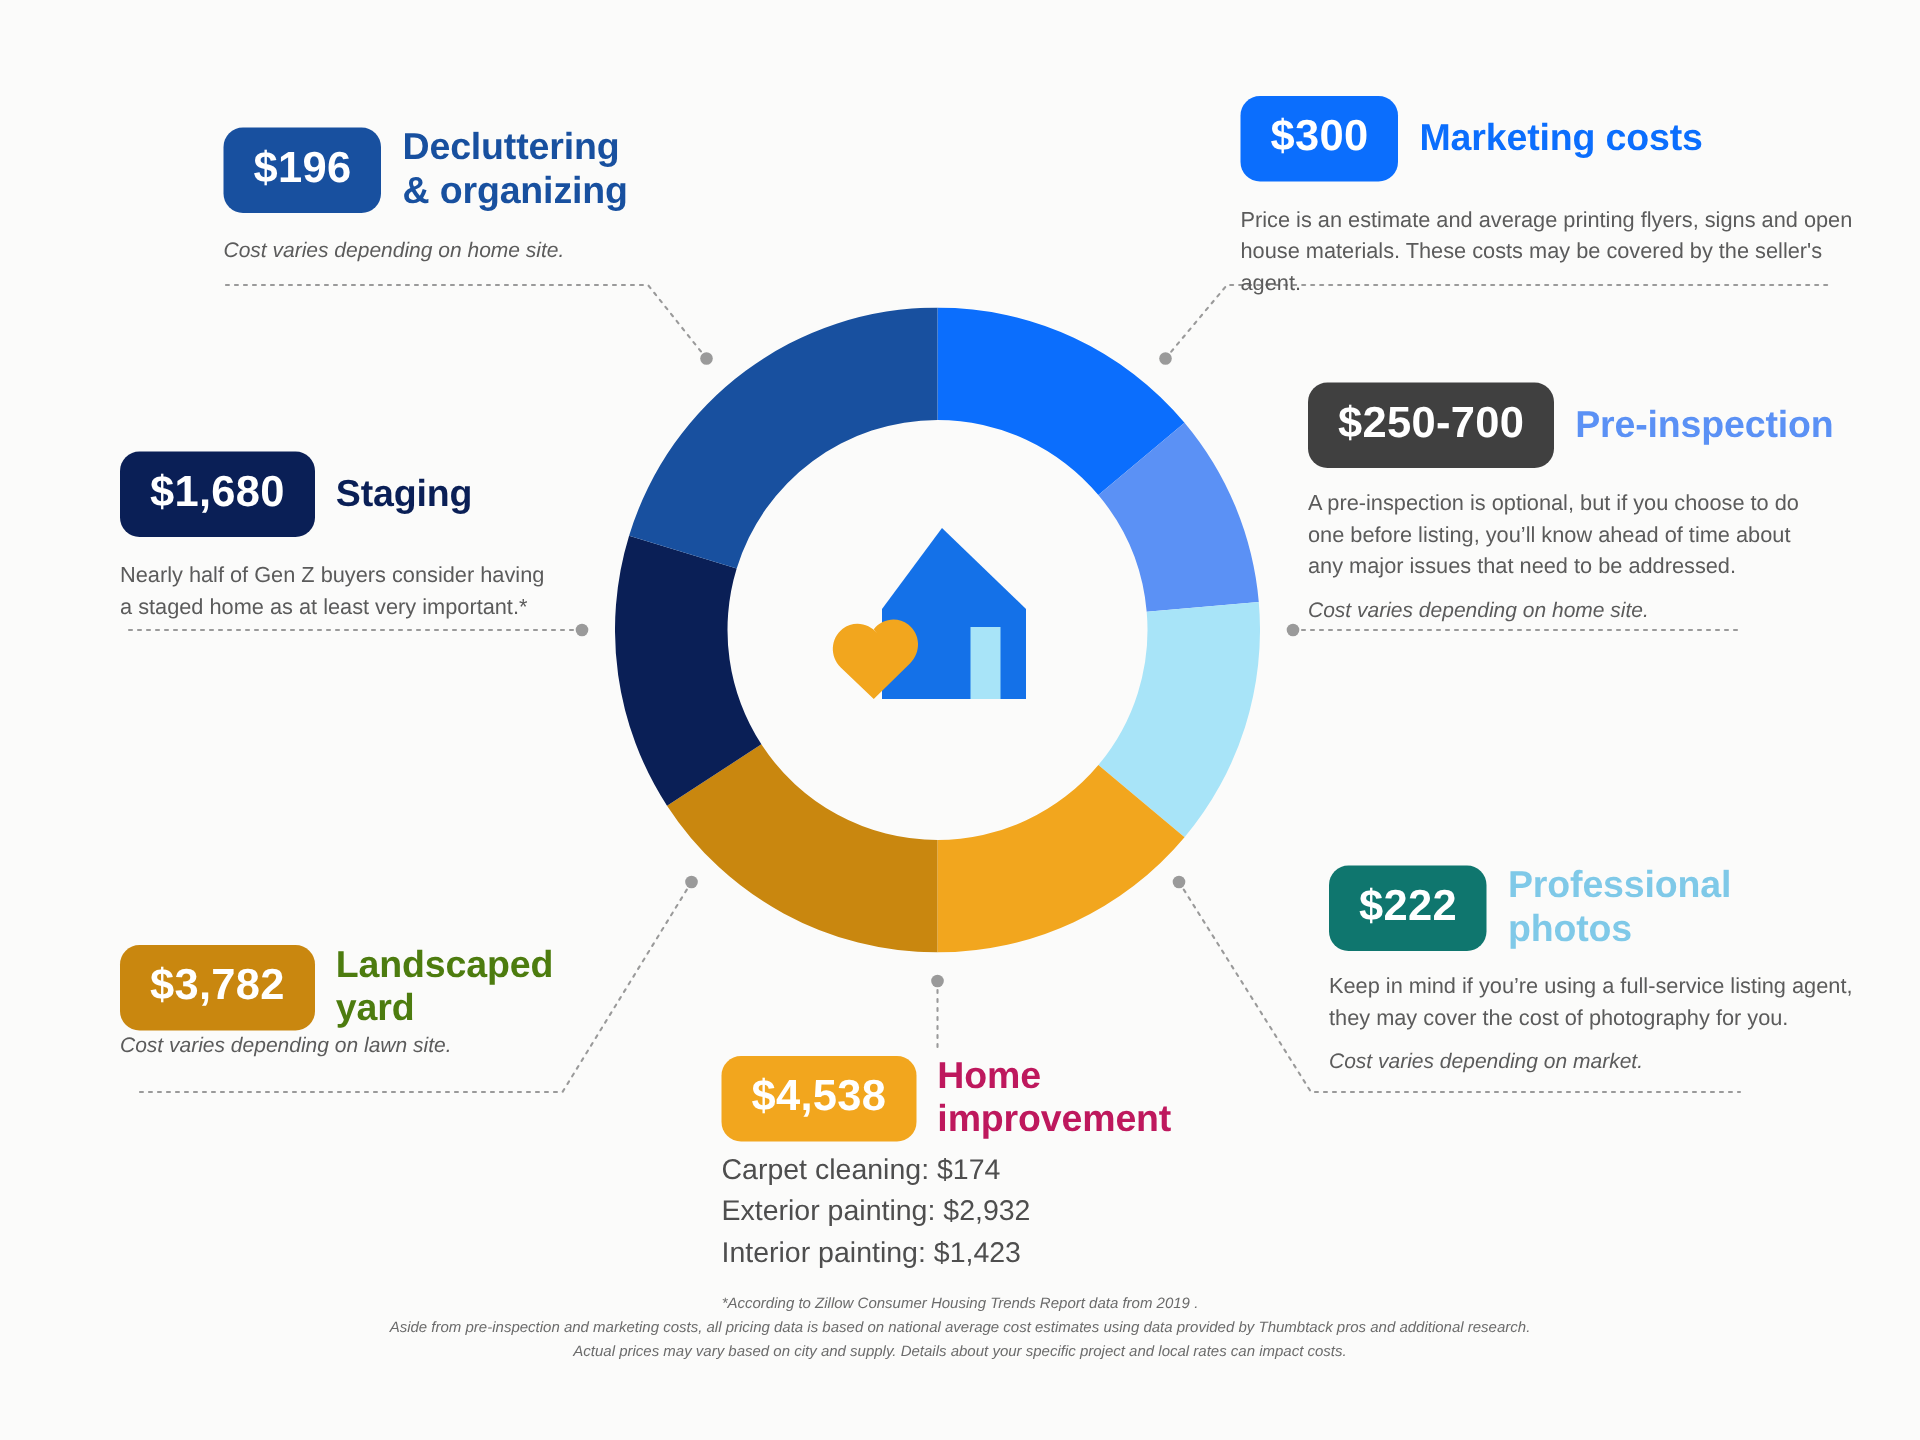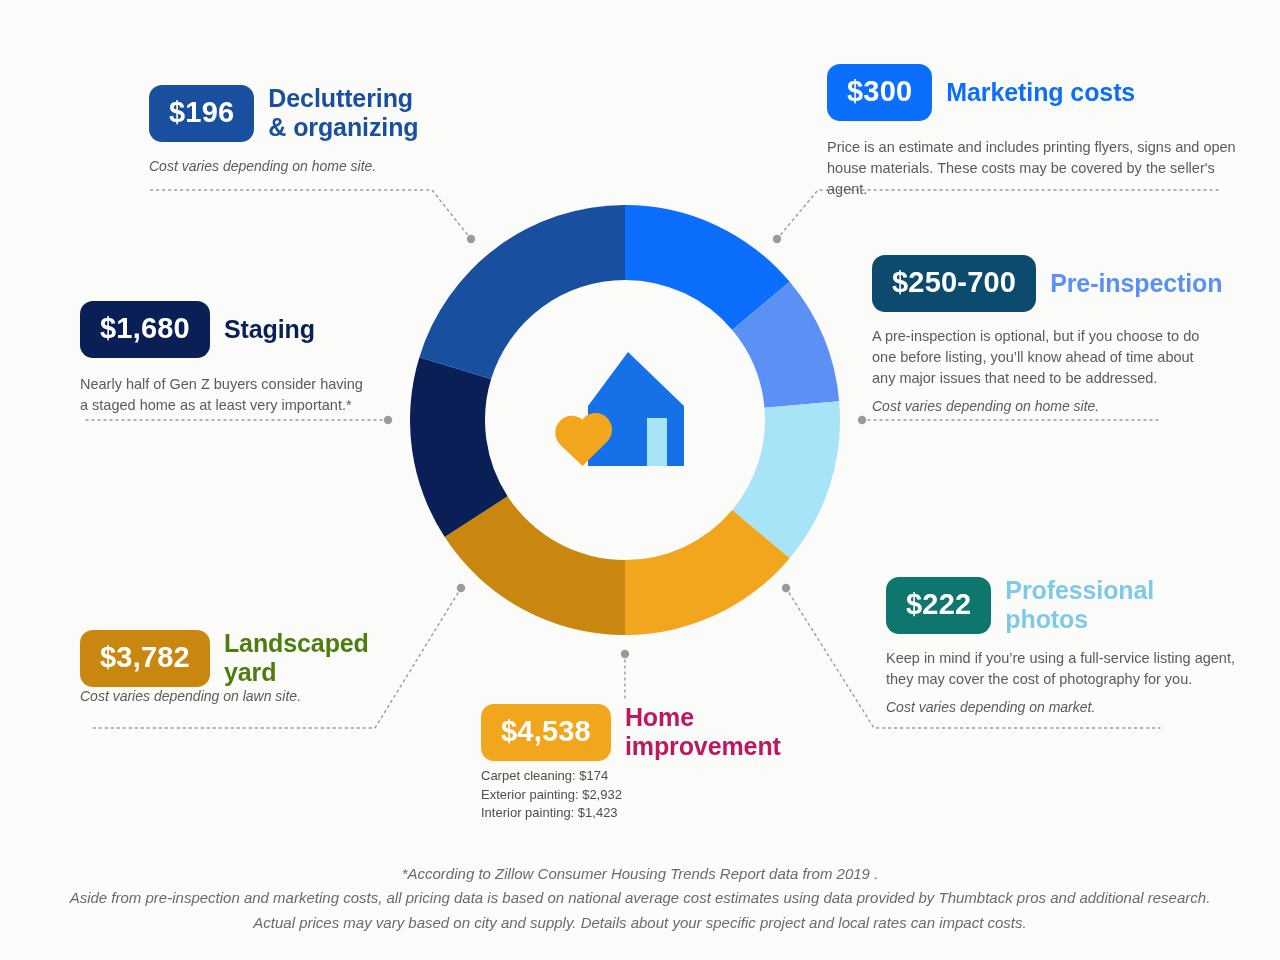--- a/index.html
+++ b/index.html
@@ -35,21 +35,21 @@
     letter-spacing:-.1px;white-space:pre-line;
   }
   .desc{
     font-size:14.5px;line-height:1.44;color:#5b5b5b;margin-top:10px;
     white-space:pre-line;
   }
   .note{
     font-size:14px;line-height:1.4;color:#5b5b5b;font-style:italic;
     margin-top:8px;white-space:pre-line;
   }
-  .sublist{font-size:13px;line-height:1.44;color:#4e4e4e;margin-top:6px;}
+  .sublist{font-size:19px;line-height:1.44;color:#4e4e4e;margin-top:6px;}
   .sublist div{white-space:nowrap;}
 
   
   #c-declutter{left:149px;top:84px;width:420px;}
   #c-declutter .desc{margin-top:14px;font-style:italic;font-size:14px;}
 
   #c-marketing{left:827px;top:64px;width:420px;}
   #c-marketing .desc{margin-top:16px;}
 
   #c-preinspection{left:872px;top:255px;width:380px;}
@@ -62,21 +62,21 @@
 
   #c-landscape{left:80px;top:629px;width:330px;}
   #c-landscape .note{margin-top:0;}
 
   #c-staging{left:80px;top:301px;width:330px;}
   #c-staging .desc{margin-top:16px;}
 
   
   #footer{
     position:absolute;left:0;top:862px;width:1280px;text-align:center;
-    font-style:italic;font-size:15px;line-height:1.62;color:#6b6b6b;
+    font-style:italic;font-size:10px;line-height:1.62;color:#6b6b6b;
   }
   #footer div{white-space:nowrap;}
 </style>
 </head>
 <body style="background: rgb(251, 251, 250);">
 
 <div class="stage">
 
   <svg id="connectors" viewBox="0 0 1280 960">
     <g stroke="#9a9a9a" stroke-width="1.4" fill="none" stroke-dasharray="2 4" stroke-linecap="round">
@@ -131,27 +131,27 @@
 &amp; organizing</span>
     </div>
     <div class="desc">Cost varies depending on home site.</div>
   </div>
 
   <div class="callout" id="c-marketing">
     <div class="chip-row">
       <span class="chip" style="background-color: rgb(11, 110, 253);">$300</span>
       <span class="cat-title" style="color: rgb(11, 110, 253);">Marketing costs</span>
     </div>
-    <div class="desc">Price is an estimate and includes printing flyers, signs and open
+    <div class="desc">Price is an estimate and average printing flyers, signs and open
 house materials. These costs may be covered by the seller's agent.</div>
   </div>
 
   <div class="callout" id="c-preinspection">
     <div class="chip-row">
-      <span class="chip" style="background-color: #0c4a6e;">$250-700</span>
+      <span class="chip" style="background-color: #404040;">$250-700</span>
       <span class="cat-title" style="color: rgb(91, 145, 245);">Pre-inspection</span>
     </div>
     <div class="desc">A pre-inspection is optional, but if you choose to do
 one before listing, you’ll know ahead of time about
 any major issues that need to be addressed.</div>
     <div class="note">Cost varies depending on home site.</div>
   </div>
 
   <div class="callout" id="c-photos">
     <div class="chip-row">

